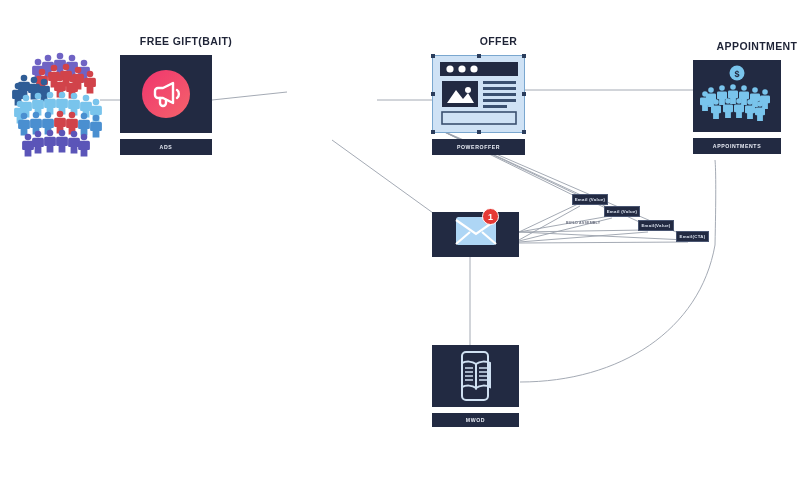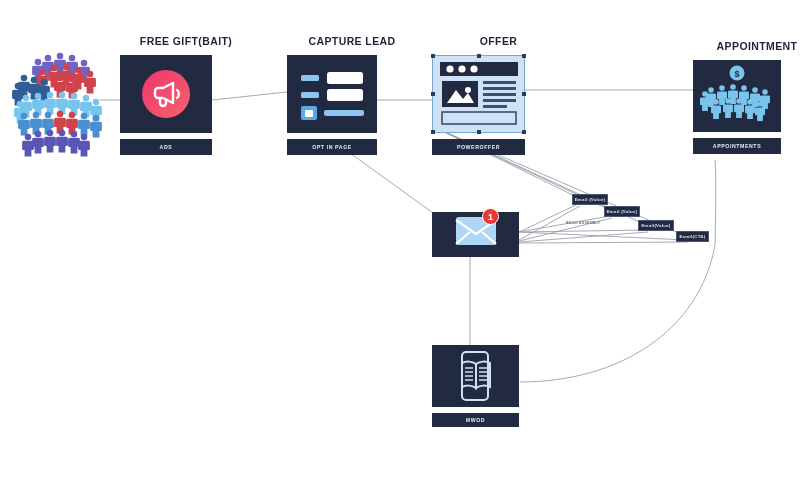--- a/index.html
+++ b/index.html
@@ -202,35 +202,20 @@
         <g fill="none" stroke="#ffffff" stroke-width="2.4" stroke-linecap="round" stroke-linejoin="round">
           <path d="M18 20 h5 l10 -5 v20 l-10 -5 h-5 a3 3 0 0 1 -3 -3 v-4 a3 3 0 0 1 3 -3 z"></path>
           <path d="M20 30 v5 a3 3 0 0 0 6 0 v-3"></path>
           <path d="M37 22 c2.5 1.5 2.5 6.5 0 8"></path>
         </g>
       </svg>
     </div>
     <div class="node-label" style="width:92px;height:16px;">ADS</div>
   </div>
 
-  <div class="node" style="left:287px;top:55px;">
-    <div class="node-title">CAPTURE LEAD</div>
-    <div class="node-box" style="width:90px;height:78px;">
-      <svg width="70" height="58" viewBox="0 0 70 58">
-        <rect x="4" y="10" width="18" height="6" rx="1.5" fill="#8ec5f0"></rect>
-        <rect x="30" y="7" width="36" height="12" rx="2.5" fill="#ffffff"></rect>
-        <rect x="4" y="27" width="18" height="6" rx="1.5" fill="#8ec5f0"></rect>
-        <rect x="30" y="24" width="36" height="12" rx="2.5" fill="#ffffff"></rect>
-        <rect x="4" y="41" width="16" height="14" rx="2" fill="#5aa9e8"></rect>
-        <rect x="8" y="45" width="8" height="7" rx="1" fill="#ffffff"></rect>
-        <rect x="27" y="45" width="40" height="6" rx="2" fill="#8ec5f0"></rect>
-      </svg>
-    </div>
-    <div class="node-label" style="width:90px;height:16px;">OPT IN PAGE</div>
-  </div>
 
   <div class="node" style="left:693px;top:60px;">
     <div class="node-title">APPOINTMENT</div>
     <div class="node-box" style="width:88px;height:72px;">
       <svg width="80" height="66" viewBox="0 0 80 66">
         <defs>
           <g id="p2">
             <circle cx="0" cy="-5" r="2.8" fill="#79c4ec"></circle>
             <path d="M-3.6,-1.6 h7.2 a1.4,1.4 0 0 1 1.4,1.4 v5.4 a1.1,1.1 0 0 1 -1.1,1.1 h-1 v5.6 h-5.8 v-5.6 h-1 a1.1,1.1 0 0 1 -1.1,-1.1 v-5.4 a1.4,1.4 0 0 1 1.4,-1.4 z" fill="#79c4ec"></path>
           </g>

